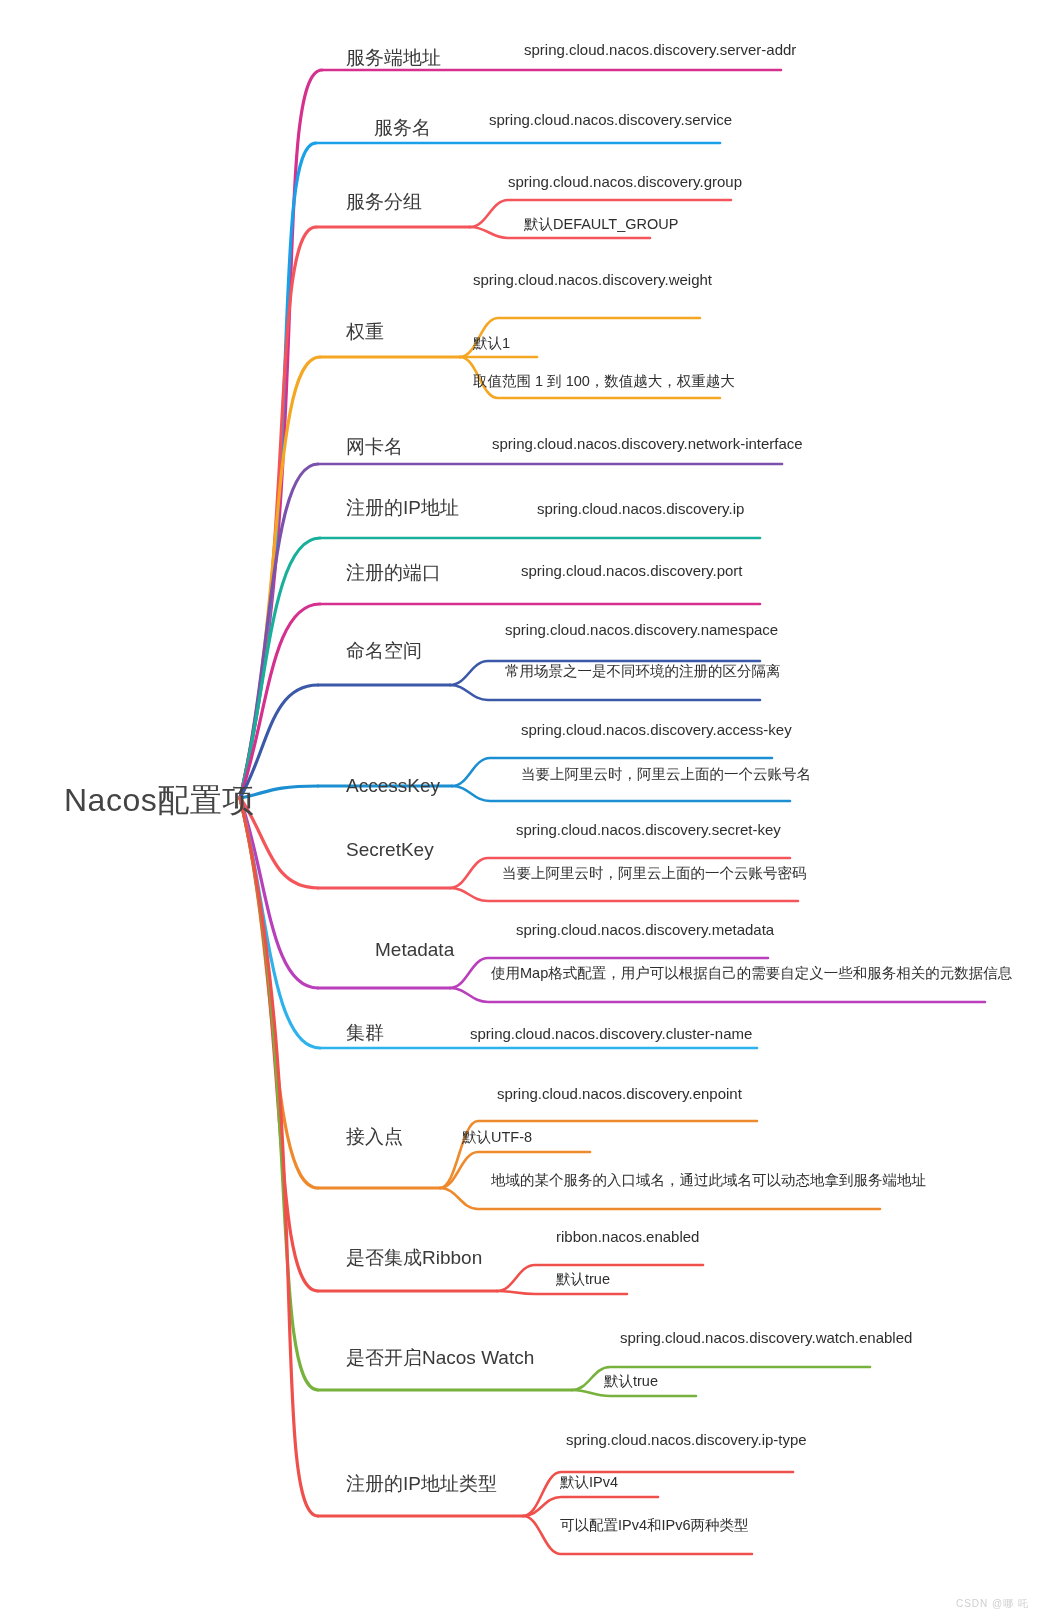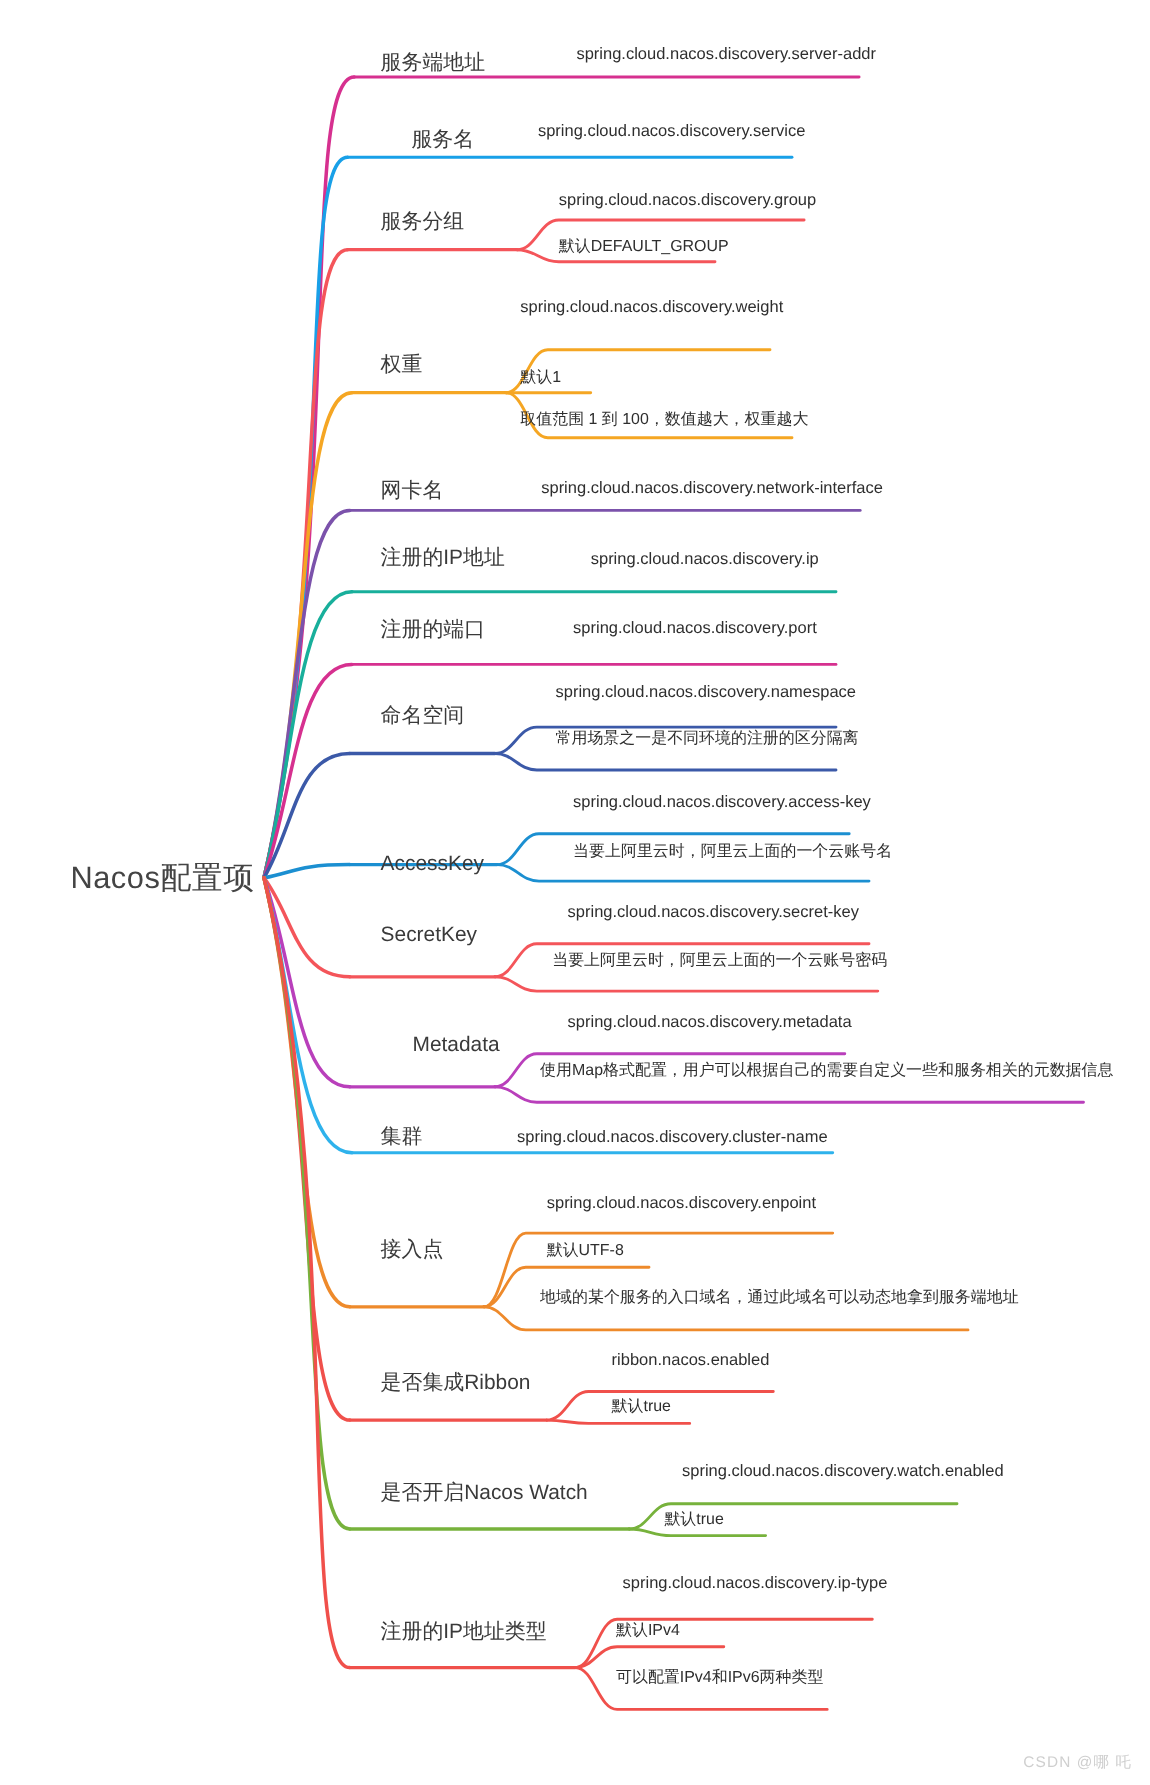--- a/index.html
+++ b/index.html
@@ -24,40 +24,40 @@
     height: 1623px;
     pointer-events: none;
   }
   .node-label {
     position: absolute;
     white-space: nowrap;
     color: #3c3c3c;
     line-height: 1;
   }
   .root-label {
-    font-size: 28px;
+    font-size: 32px;
     color: #444444;
     letter-spacing: 0.5px;
   }
   .topic-label {
     font-size: 19px;
     color: #3a3a3a;
   }
   .leaf-label {
     font-size: 15px;
     color: #2e2e2e;
   }
   .leaf-label.cn {
     font-size: 14.5px;
   }
   #watermark {
     position: absolute;
     right: 16px;
     bottom: 12px;
-    font-size: 14px;
+    font-size: 10px;
     color: #cfcfcf;
     letter-spacing: 1px;
     white-space: nowrap;
   }
 </style>
 </head>
 <body>
 
 <div id="mindmap-root">
 
@@ -121,21 +121,21 @@
 
   <div class="node-label root-label" id="root-node" style="left: 64px; top: 784px; color: rgb(68, 68, 68);">Nacos配置项</div>
 
   <div id="labels-layer">
       <div class="node-label topic-label" style="left: 346px; top: 48px;">服务端地址</div>
       <div class="node-label leaf-label" style="left: 524px; top: 42px;">spring.cloud.nacos.discovery.server-addr</div>
       <div class="node-label topic-label" style="left: 346px; top: 118px; margin-left: 28px;">服务名</div>
       <div class="node-label leaf-label" style="left: 489px; top: 112px;">spring.cloud.nacos.discovery.service</div>
       <div class="node-label topic-label" style="left: 346px; top: 192px;">服务分组</div>
       <div class="node-label leaf-label" style="left: 508px; top: 174px;">spring.cloud.nacos.discovery.group</div>
-      <div class="node-label leaf-label cn" style="left: 508px; top: 217px; text-align: center;">默认DEFAULT_GROUP</div>
+      <div class="node-label leaf-label cn" style="left: 524px; top: 217px; text-align: center;">默认DEFAULT_GROUP</div>
       <div class="node-label topic-label" style="left: 346px; top: 322px;">权重</div>
       <div class="node-label leaf-label" style="left: 473px; top: 272px;">spring.cloud.nacos.discovery.weight</div>
       <div class="node-label leaf-label cn" style="left: 473px; top: 336px;">默认1</div>
       <div class="node-label leaf-label cn" style="left: 473px; top: 374px;">取值范围 1 到 100，数值越大，权重越大</div>
       <div class="node-label topic-label" style="left: 346px; top: 437px;">网卡名</div>
       <div class="node-label leaf-label" style="left: 492px; top: 436px;">spring.cloud.nacos.discovery.network-interface</div>
       <div class="node-label topic-label" style="left: 346px; top: 498px;">注册的IP地址</div>
       <div class="node-label leaf-label" style="left: 537px; top: 501px;">spring.cloud.nacos.discovery.ip</div>
       <div class="node-label topic-label" style="left: 346px; top: 563px;">注册的端口</div>
       <div class="node-label leaf-label" style="left: 521px; top: 563px;">spring.cloud.nacos.discovery.port</div>
@@ -148,21 +148,21 @@
       <div class="node-label topic-label" style="left: 346px; top: 840px;">SecretKey</div>
       <div class="node-label leaf-label" style="left: 516px; top: 822px;">spring.cloud.nacos.discovery.secret-key</div>
       <div class="node-label leaf-label cn" style="left: 502px; top: 866px;">当要上阿里云时，阿里云上面的一个云账号密码</div>
       <div class="node-label topic-label" style="left: 346px; top: 940px; margin-left: 29px;">Metadata</div>
       <div class="node-label leaf-label" style="left: 516px; top: 922px;">spring.cloud.nacos.discovery.metadata</div>
       <div class="node-label leaf-label cn" style="left: 491px; top: 966px;">使用Map格式配置，用户可以根据自己的需要自定义一些和服务相关的元数据信息</div>
       <div class="node-label topic-label" style="left: 346px; top: 1025px; font-family: Liberation Mono, monospace;">集群</div>
       <div class="node-label leaf-label" style="left: 470px; top: 1026px;">spring.cloud.nacos.discovery.cluster-name</div>
       <div class="node-label topic-label" style="left: 346px; top: 1127px;">接入点</div>
       <div class="node-label leaf-label" style="left: 497px; top: 1086px;">spring.cloud.nacos.discovery.enpoint</div>
-      <div class="node-label leaf-label cn" style="left: 497px; top: 1130px;">默认UTF-8</div>
+      <div class="node-label leaf-label cn" style="left: 462px; top: 1130px;">默认UTF-8</div>
       <div class="node-label leaf-label cn" style="left: 491px; top: 1173px;">地域的某个服务的入口域名，通过此域名可以动态地拿到服务端地址</div>
       <div class="node-label topic-label" style="left: 346px; top: 1248px;">是否集成Ribbon</div>
       <div class="node-label leaf-label" style="left: 556px; top: 1229px;">ribbon.nacos.enabled</div>
       <div class="node-label leaf-label cn" style="left: 556px; top: 1272px;">默认true</div>
       <div class="node-label topic-label" style="left: 346px; top: 1348px;">是否开启Nacos Watch</div>
       <div class="node-label leaf-label" style="left: 620px; top: 1330px;">spring.cloud.nacos.discovery.watch.enabled</div>
       <div class="node-label leaf-label cn" style="left: 604px; top: 1374px;">默认true</div>
       <div class="node-label topic-label" style="left: 346px; top: 1474px;">注册的IP地址类型</div>
       <div class="node-label leaf-label" style="left: 566px; top: 1432px;">spring.cloud.nacos.discovery.ip-type</div>
       <div class="node-label leaf-label cn" style="left: 560px; top: 1475px;">默认IPv4</div>

